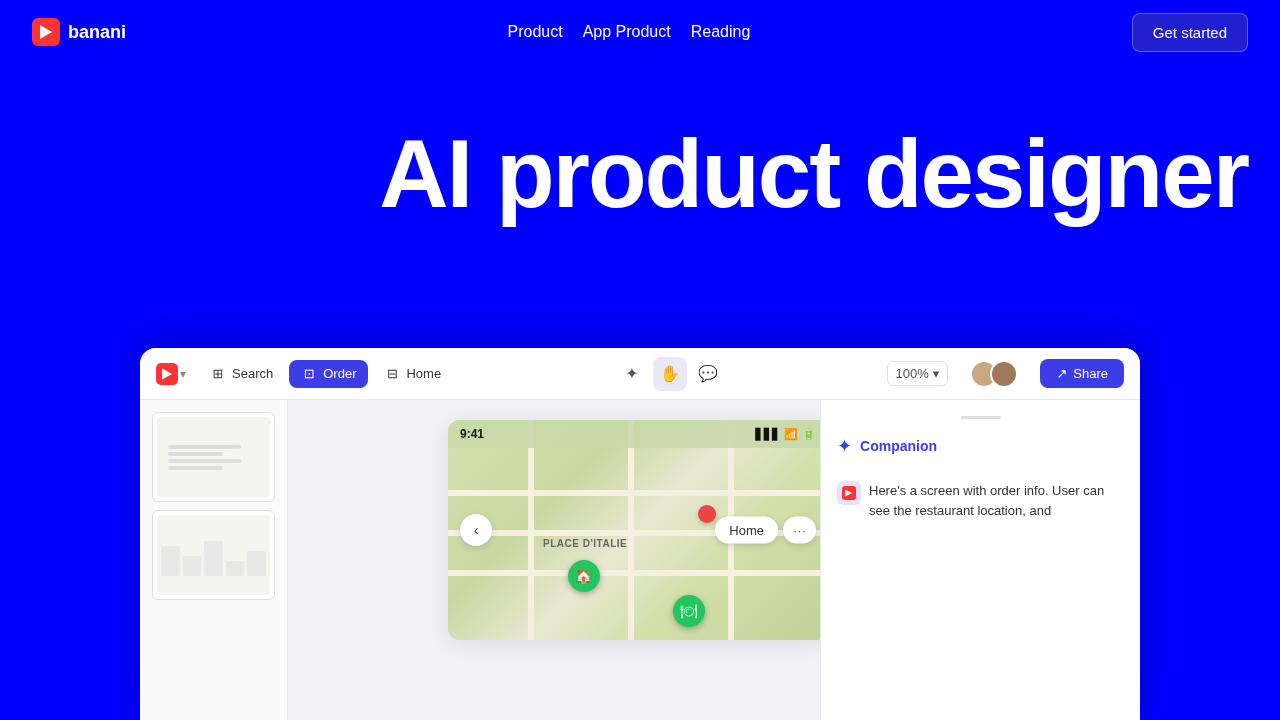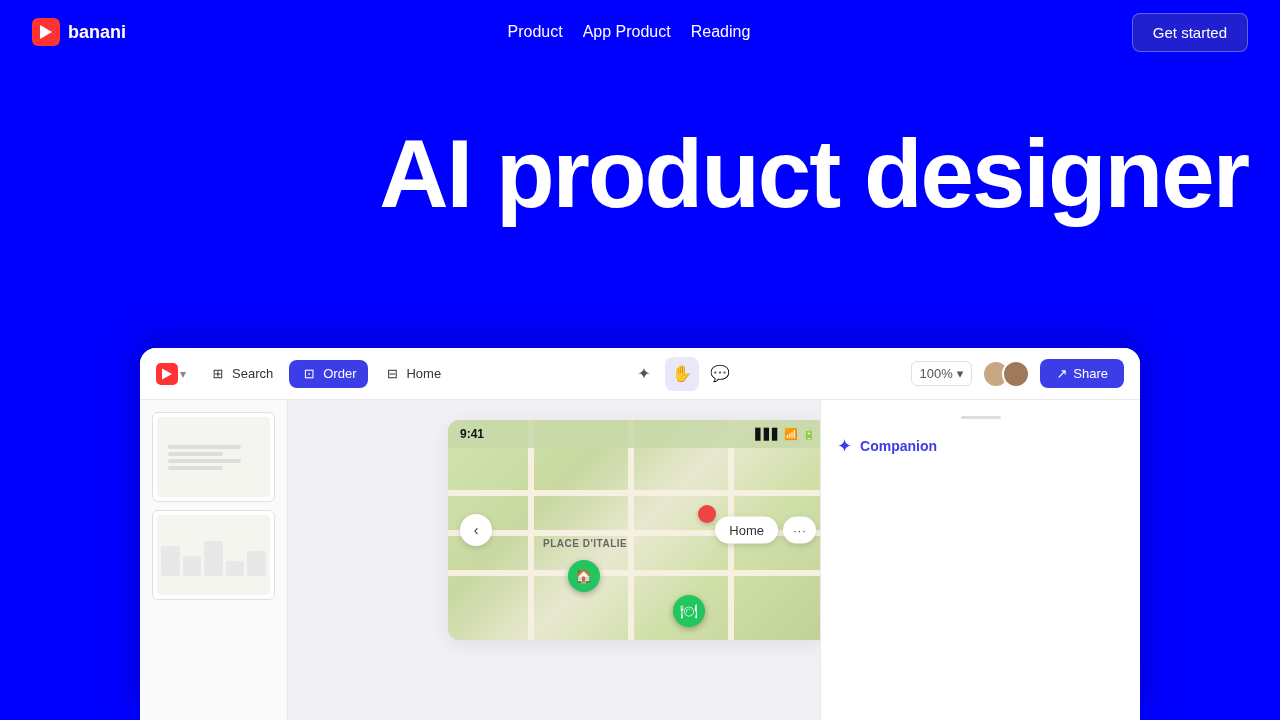--- a/index.html
+++ b/index.html
@@ -151,21 +151,21 @@
       font-size: 16px;
       color: #555;
     }
     .toolbar-tool-btn.active {
       background: #e8e8f8;
       color: #3d3de8;
     }
     .toolbar-right {
       display: flex;
       align-items: center;
-      gap: 10px;
+      gap: 22px;
     }
     .zoom-indicator {
       display: flex;
       align-items: center;
       gap: 4px;
       font-size: 13px;
       color: #555;
       padding: 4px 8px;
       border-radius: 6px;
       border: 1px solid #e0e0e0;
@@ -671,16 +671,25 @@
 
     <div class="right-panel">
       <div class="companion-scroll-hint"></div>
 
       <div class="companion-header">
         <span class="companion-icon">✦</span>
         <span class="companion-title">Companion</span>
       </div>
 
 
+      <div class="companion-msg-row">
+        <div class="companion-app-icon">
+          <svg width="14" height="14" viewBox="0 0 14 14">
+            <rect width="14" height="14" rx="3" fill="#ff3333"></rect>
+            <path d="M3 3.5 L10 7 L3 10.5 Z" fill="white"></path>
+          </svg>
+        </div>
+        <span class="companion-msg-text">Here's a screen with order info. User can see the restaurant location, and</span>
+      </div>
     </div>
 
   </div>
 </div>
 
 </body></html>

